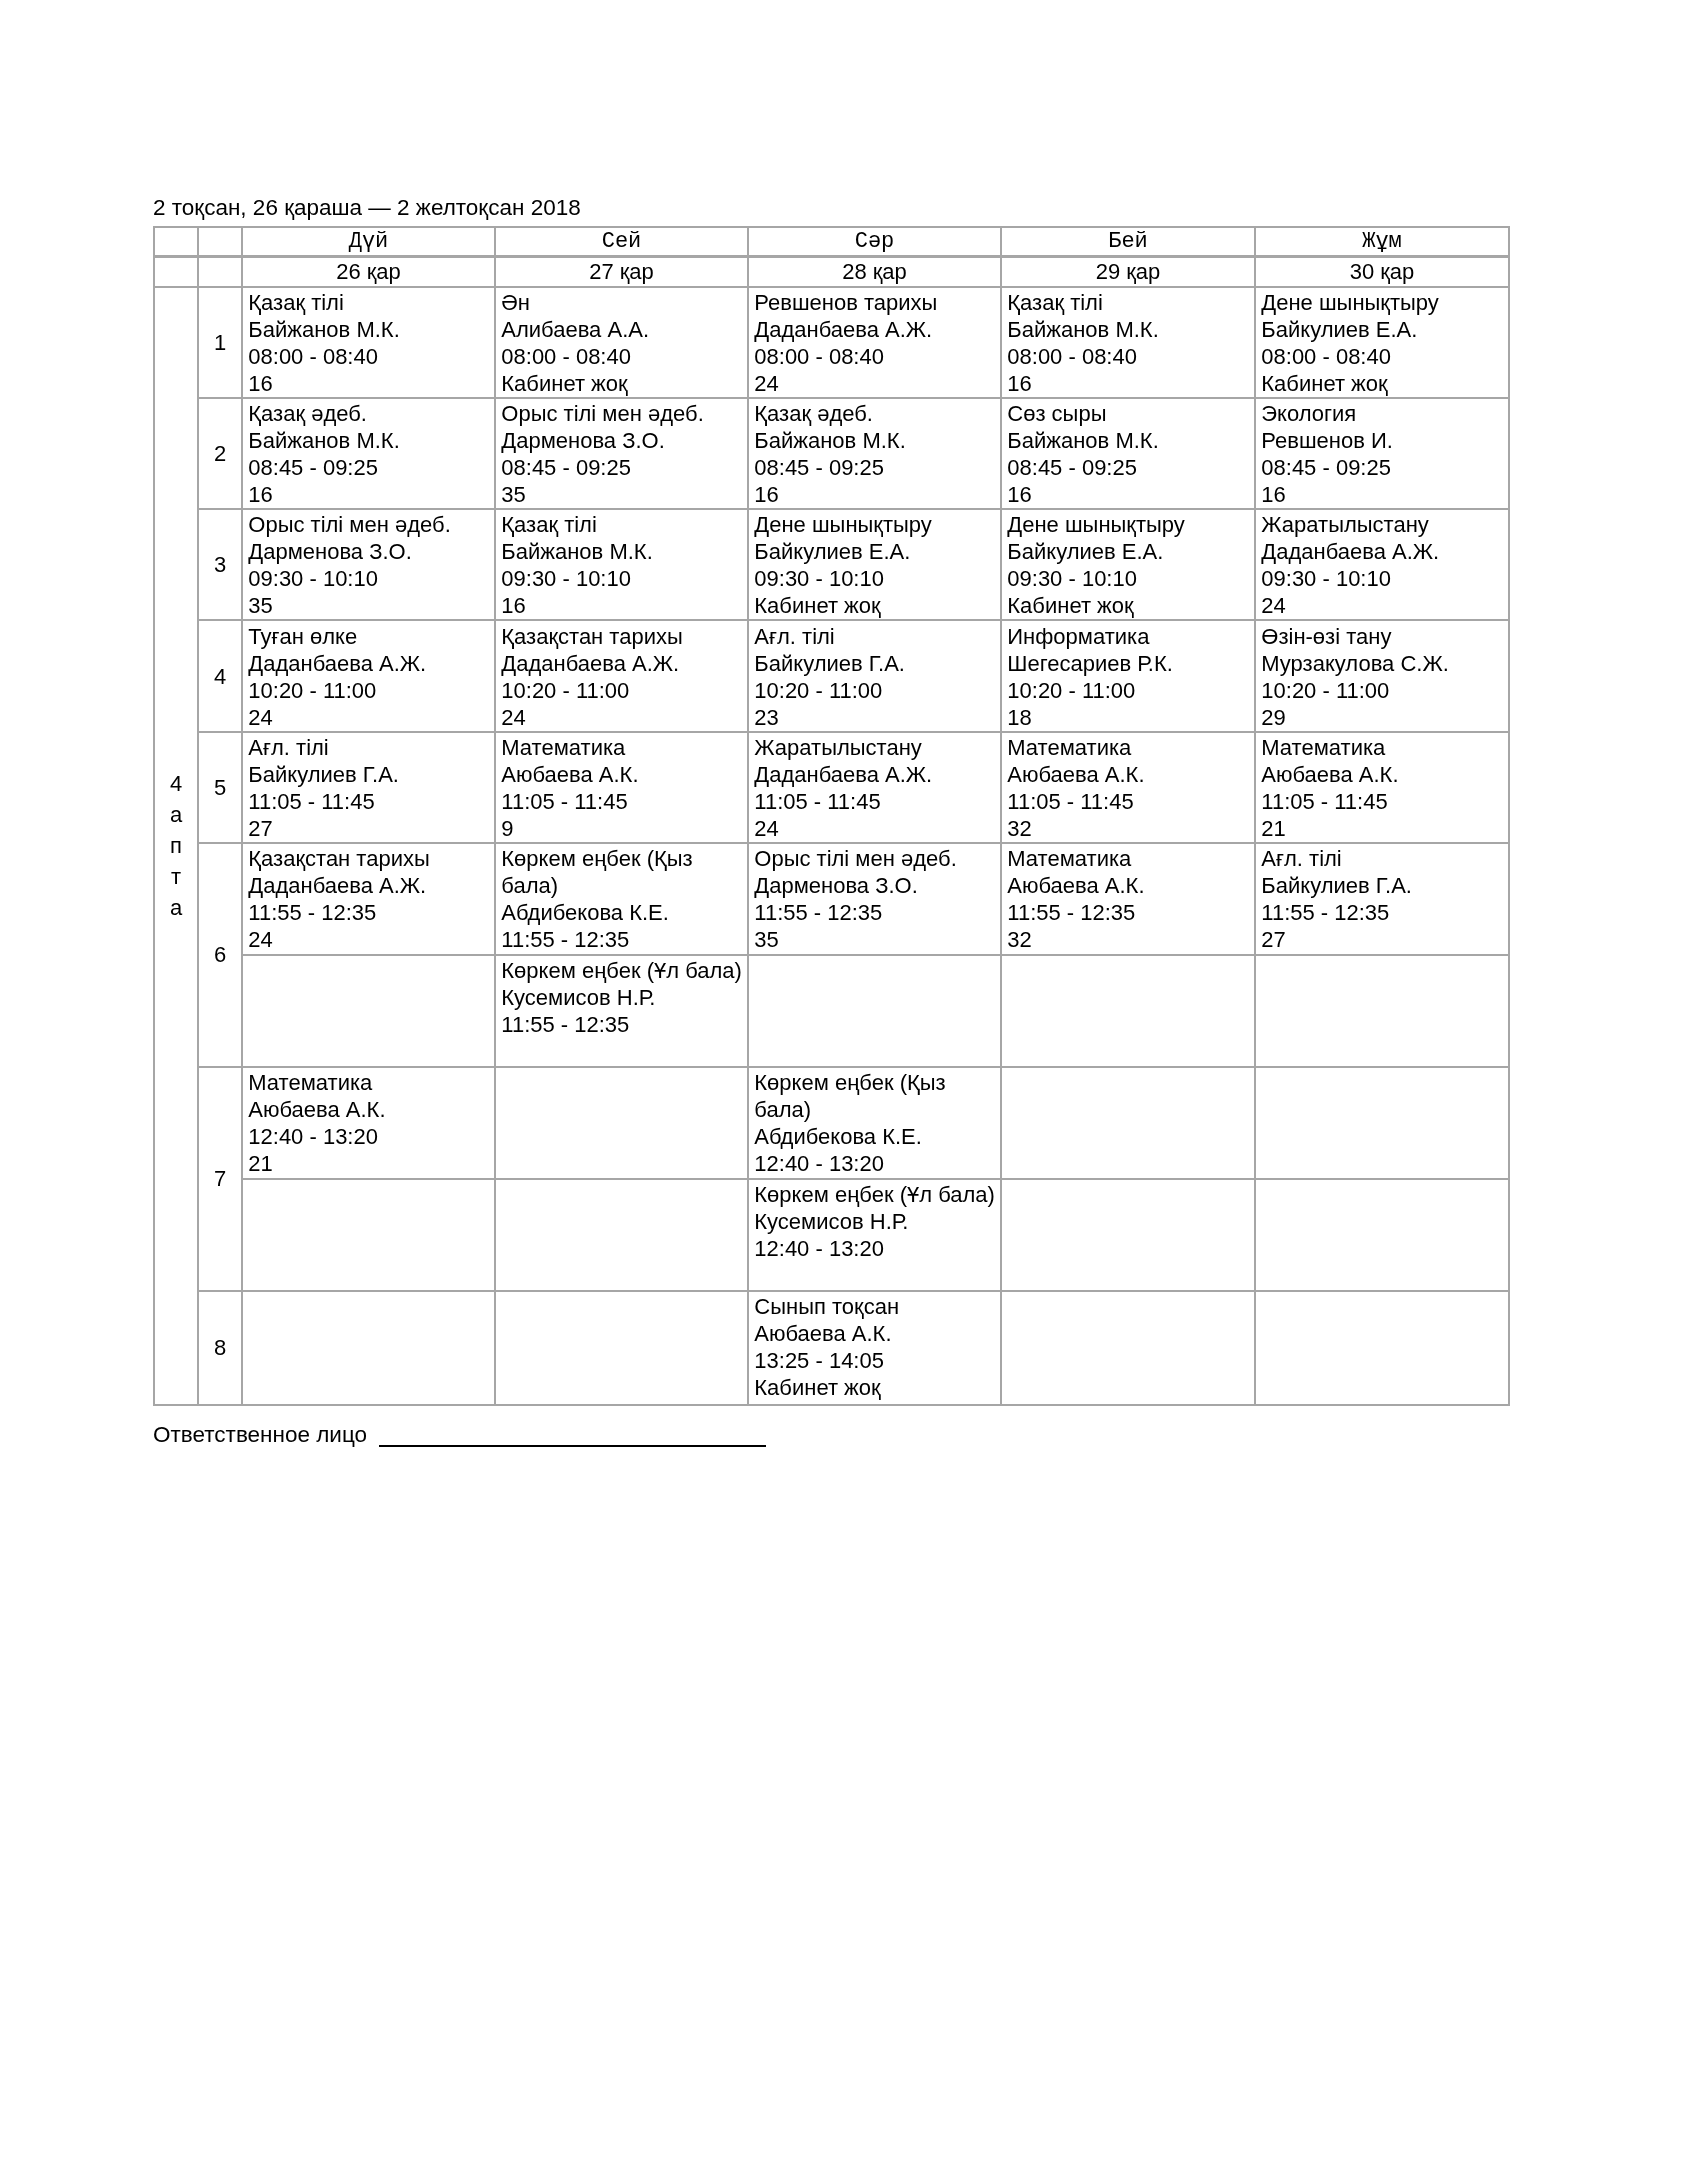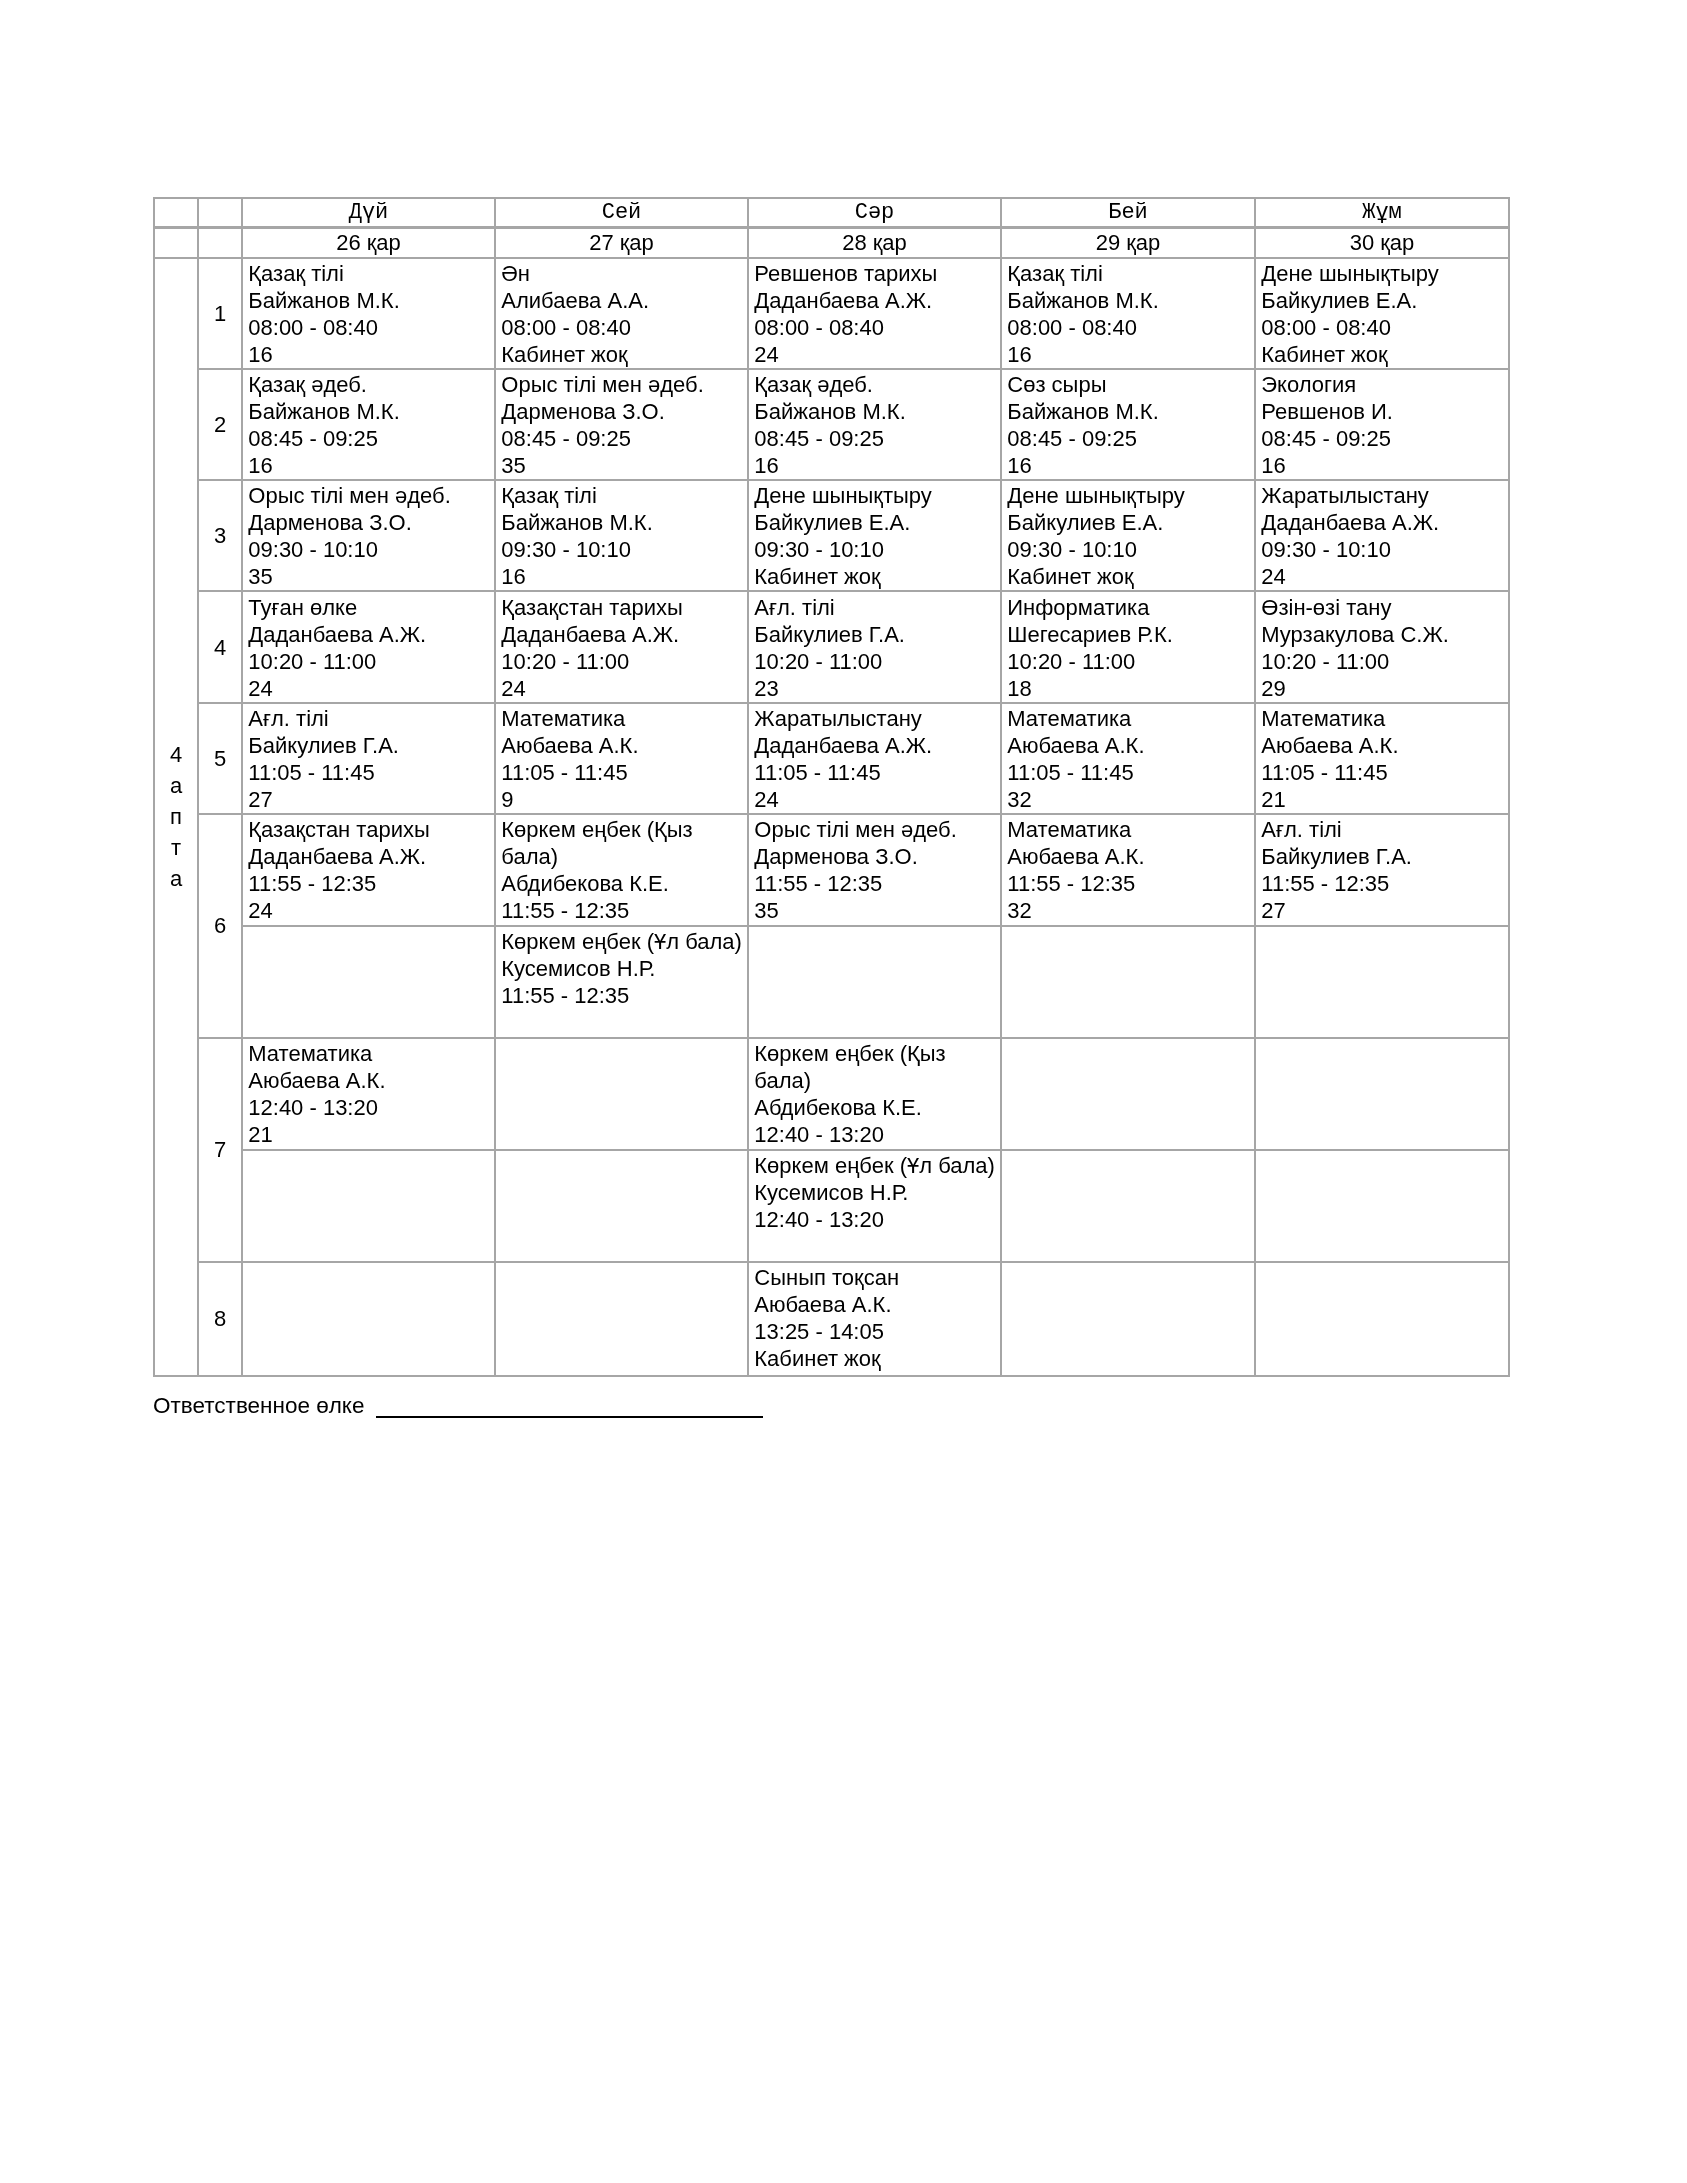--- a/index.html
+++ b/index.html
@@ -18,20 +18,21 @@
   .week-cell{vertical-align:middle;text-align:center;padding:0;white-space:pre-line;line-height:31px;font-size:22px;}
   .period-cell{vertical-align:middle;text-align:center;padding:0;}
   .lesson-cell .line{white-space:normal;}
   .footer{margin-top:16px;font-size:22.5px;}
   .sig-line{display:inline-block;width:387px;border-bottom:2px solid #000;height:22.5px;vertical-align:-5.3px;margin-left:5.3px;}
 </style>
 </head>
 <body>
 
 <div class="doc">
+  <div class="title-line">2 тоқсан, 26 қараша — 2 желтоқсан 2018</div>
 
   <table>
     <colgroup>
       <col style="width:44px">
         <col style="width:44px">
       <col style="width:253px">
         <col style="width:253px">
         <col style="width:253px">
       <col style="width:254px">
         <col style="width:254px">
@@ -306,17 +307,17 @@
             <div class="line">13:25 - 14:05</div>
             <div class="line">Кабинет жоқ</div>
           </td>
           <td class="lesson-cell"></td>
           <td class="lesson-cell"></td>
         </tr>
       </tbody>
   </table>
 
   <div class="footer">
-    <span>Ответственное өлке</span>
+    <span>Ответственное лицо</span>
     <span class="sig-line"></span>
   </div>
 </div>
 
 
 </body></html>

